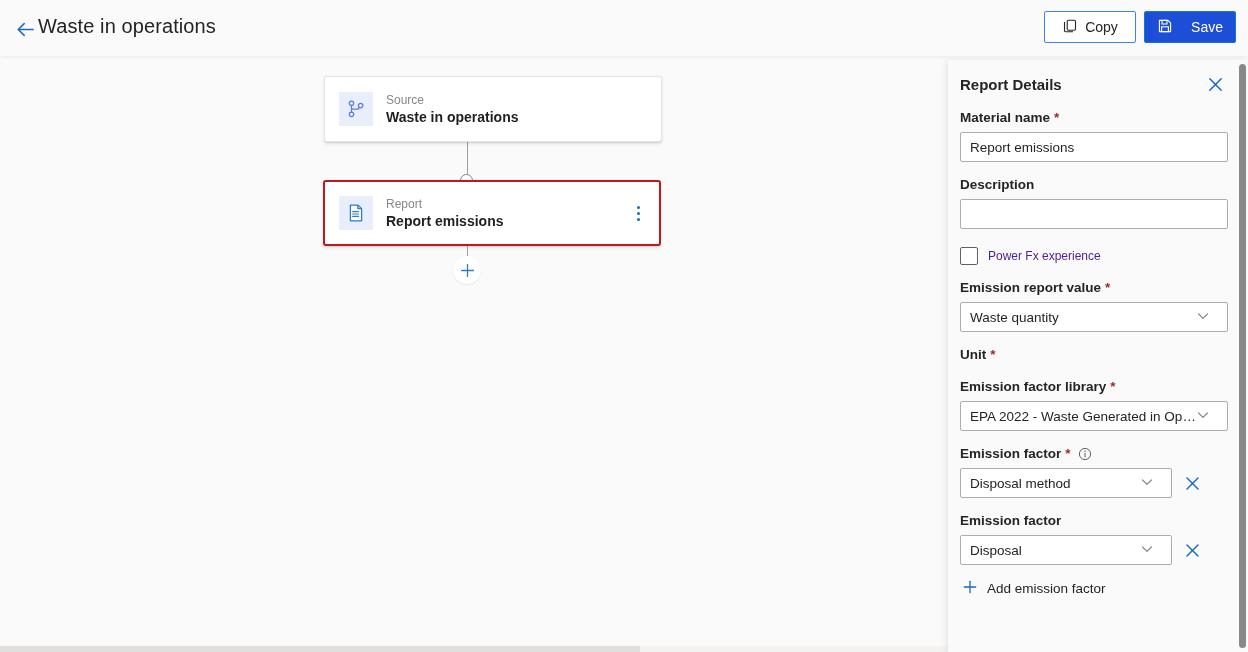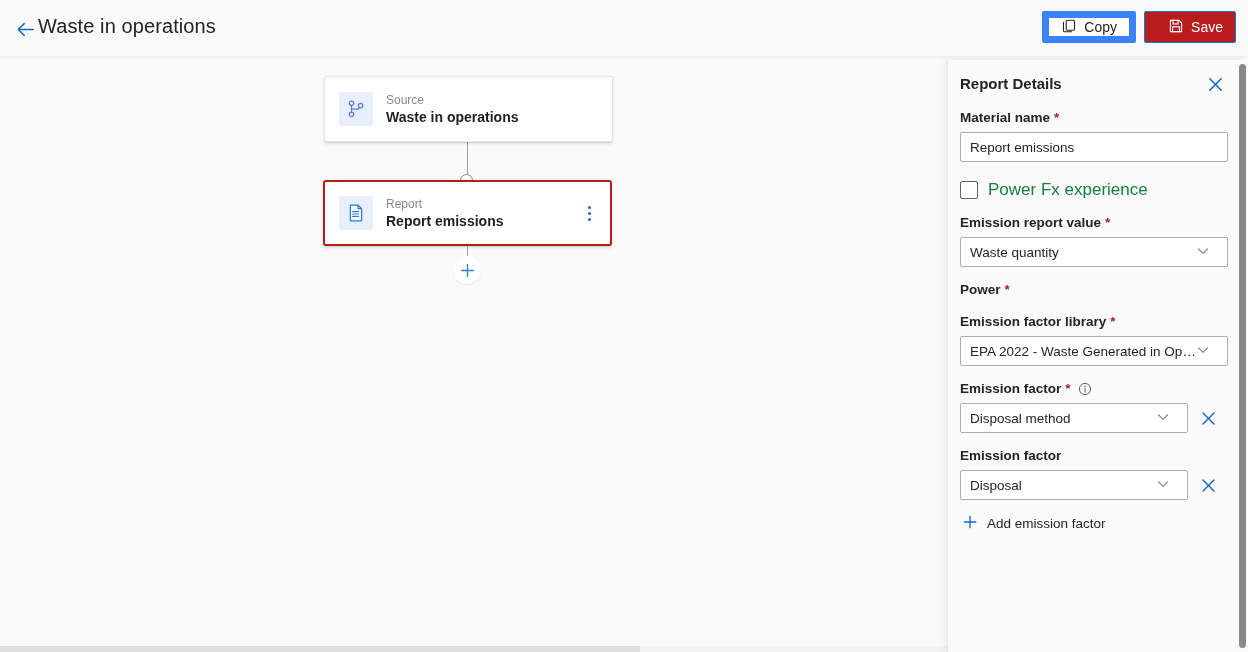--- a/index.html
+++ b/index.html
@@ -30,29 +30,29 @@
     white-space: nowrap;
   }
   .topbar-actions {
     position: absolute; right: 12px; top: 11px; display: flex; gap: 8px; align-items: center;
   }
   .btn {
     height: 32px; display: inline-flex; align-items: center; gap: 7px;
     padding: 0 12px; font-size: 14px; border-radius: 2px; cursor: pointer;
     box-sizing: border-box; white-space: nowrap;
   }
-  .btn-secondary { background: #ffffff; border: 7px solid #3b82f6; color: #242424; min-width: 92px; justify-content: center;}
-  .btn-primary { background: #b91c1c; border: 1px solid #0f7ac8; color: #ffffff; min-width: 92px; justify-content: flex-end;}
+  .btn-secondary { background: #ffffff; border: 1px solid #3b82f6; color: #242424; min-width: 92px; justify-content: center;}
+  .btn-primary { background: #1d4ed8; border: 1px solid #0f7ac8; color: #ffffff; min-width: 92px; justify-content: space-between;}
 
   
   .canvas { position: absolute; left: 0; top: 56px; width: 948px; height: 596px; background: #fafafa; overflow: hidden; }
 
   .node {
     position: absolute; box-sizing: border-box; background: #ffffff;
-    width: 289px; height: 66px; border-radius: 3px;
+    width: 338px; height: 66px; border-radius: 3px;
     display: flex; align-items: center;
   }
   .node-source {
     left: 324px; top: 20px;
     border: 1px solid #e6e6e6;
     box-shadow: 0 1.6px 3.6px rgba(0,0,0,0.10), 0 0.3px 0.9px rgba(0,0,0,0.08);
   }
   .node-report {
     left: 323px; top: 124px;
     border: 2px solid #b91c1c;
@@ -91,51 +91,51 @@
   
   .panel {
     position: absolute; right: 0; top: 60px; width: 300px; height: 592px;
     background: #fafafa; box-sizing: border-box;
     box-shadow: -3px 0 8px rgba(0,0,0,0.055), -1px 0 2px rgba(0,0,0,0.04);
     padding: 0 22px 0 12px;
     overflow: hidden;
   }
   .panel-inner { position: relative; padding-left: 0px; }
   .panel-head {
-    display: flex; align-items: flex-start; justify-content: space-between;
+    display: flex; align-items: center; justify-content: space-between;
     padding-top: 14px;
   }
   .panel-title { font-size: 15px; font-weight: 600; color: #242424; line-height: 20px; }
   .panel-close { width: 22px; height: 22px; cursor: pointer; display:flex; align-items:center; justify-content:center; margin-top:-1px;}
   .panel-sub { font-size: 13.5px; color: #242424; margin-top: 9px; line-height: 18px; }
 
   .field { margin-top: 14px; }
   .field-label { font-size: 13.5px; font-weight: 600; color: #242424; line-height: 18px; margin-bottom: 5px; display:flex; align-items:center; }
   .req { color: #a4262c; margin-left: 4px; font-weight: 600; }
   .info-ico { margin-left: 7px; display:inline-flex; cursor:pointer; }
 
   .input, .select {
     box-sizing: border-box; width: 268px; height: 30px;
     background: #ffffff; border: 1px solid #adadad; border-radius: 2px;
     font-size: 13.5px; color: #242424; padding: 0 9px;
     display: flex; align-items: center;
   }
   .select { justify-content: space-between; cursor: pointer; padding-right: 17px; }
   .select .sv { overflow: hidden; white-space: nowrap; text-overflow: ellipsis; }
-  .select.narrow { width: 228px; text-align: right; }
+  .select.narrow { width: 212px; text-align: right; }
 
   .row-with-x { display: flex; align-items: center; gap: 9px; }
   .x-btn { width: 22px; height: 22px; cursor: pointer; display:flex; align-items:center; justify-content:center; }
 
   .check-row { display: flex; align-items: center; gap: 10px; margin-top: 18px; }
   .checkbox {
     width: 18px; height: 18px; box-sizing: border-box;
     border: 1px solid #616161; border-radius: 2px; background: #ffffff; cursor: pointer; flex:0 0 18px;
   }
-  .check-label { font-size: 17px; color: #15803d; }
+  .check-label { font-size: 12px; color: #4c1d95; }
 
   .add-link {
     display: flex; align-items: center; gap: 9px; margin-top: 14px;
     color: #242424; font-size: 13.5px; cursor: pointer; padding-left: 2px;
   }
 
   
   .panel-scrollbar {
     position: absolute; right: 2px; top: 64px; width: 7px; height: 584px;
     background: #8a8886; border-radius: 4px;
@@ -258,20 +258,28 @@
       <div class="field">
         <div class="field-label">
           <span>Material name</span>
           <span class="req">*</span>
         </div>
         <div class="input">
           <span>Report emissions</span>
         </div>
       </div>
 
+      <div class="field">
+        <div class="field-label">
+          <span>Description</span>
+        </div>
+        <div class="input">
+          <span></span>
+        </div>
+      </div>
 
       <div class="check-row">
         <div class="checkbox"></div>
         <div class="check-label">Power Fx experience</div>
       </div>
 
       <div class="field">
         <div class="field-label">
           <span>Emission report value</span>
           <span class="req">*</span>
@@ -281,21 +289,21 @@
           <span>
             <svg width="14" height="14" viewBox="0 0 14 14" aria-hidden="true">
               <path d="M2.6 5 L7 9.4 L11.4 5" fill="none" stroke="#8a8886" stroke-width="1.2" stroke-linecap="round" stroke-linejoin="round"></path>
             </svg>
           </span>
         </div>
       </div>
 
       <div class="field">
         <div class="field-label">
-          <span>Power</span>
+          <span>Unit</span>
           <span class="req">*</span>
         </div>
       </div>
 
       <div class="field">
         <div class="field-label">
           <span>Emission factor library</span>
           <span class="req">*</span>
         </div>
         <div class="select">

